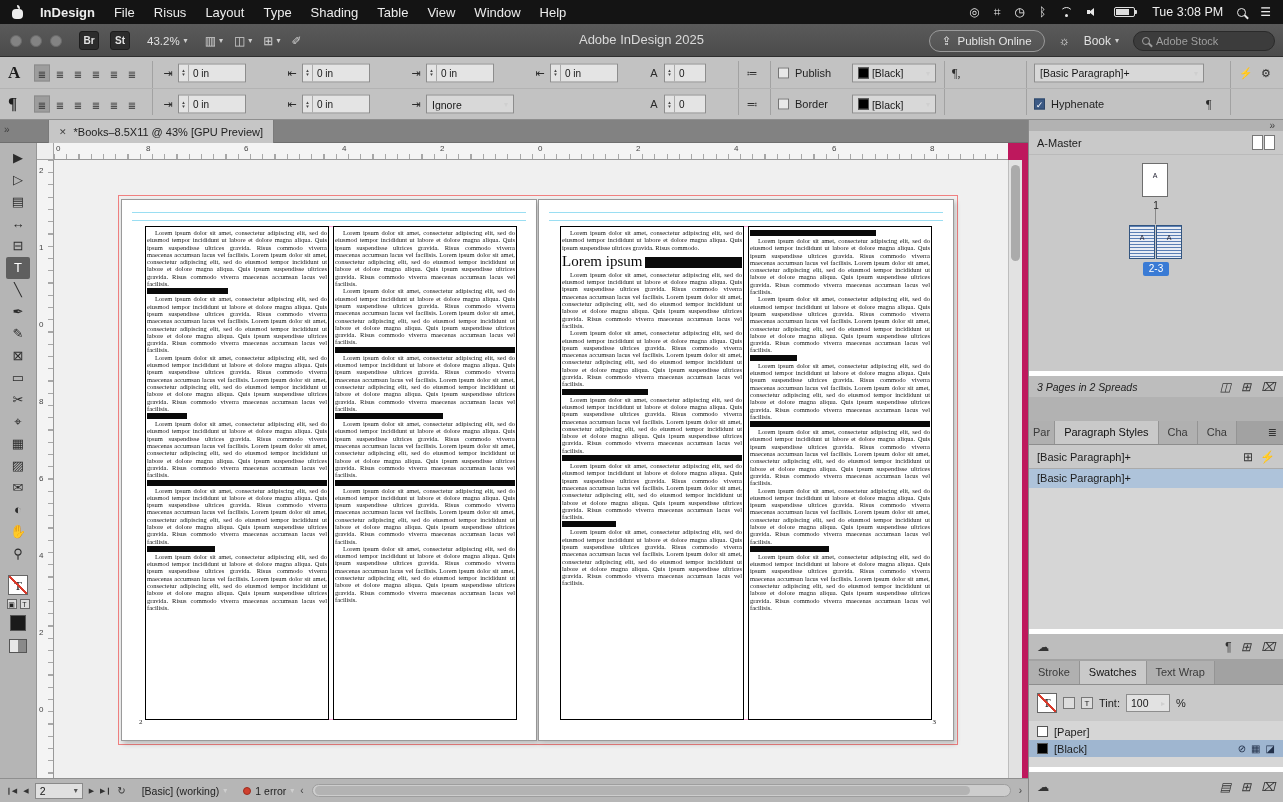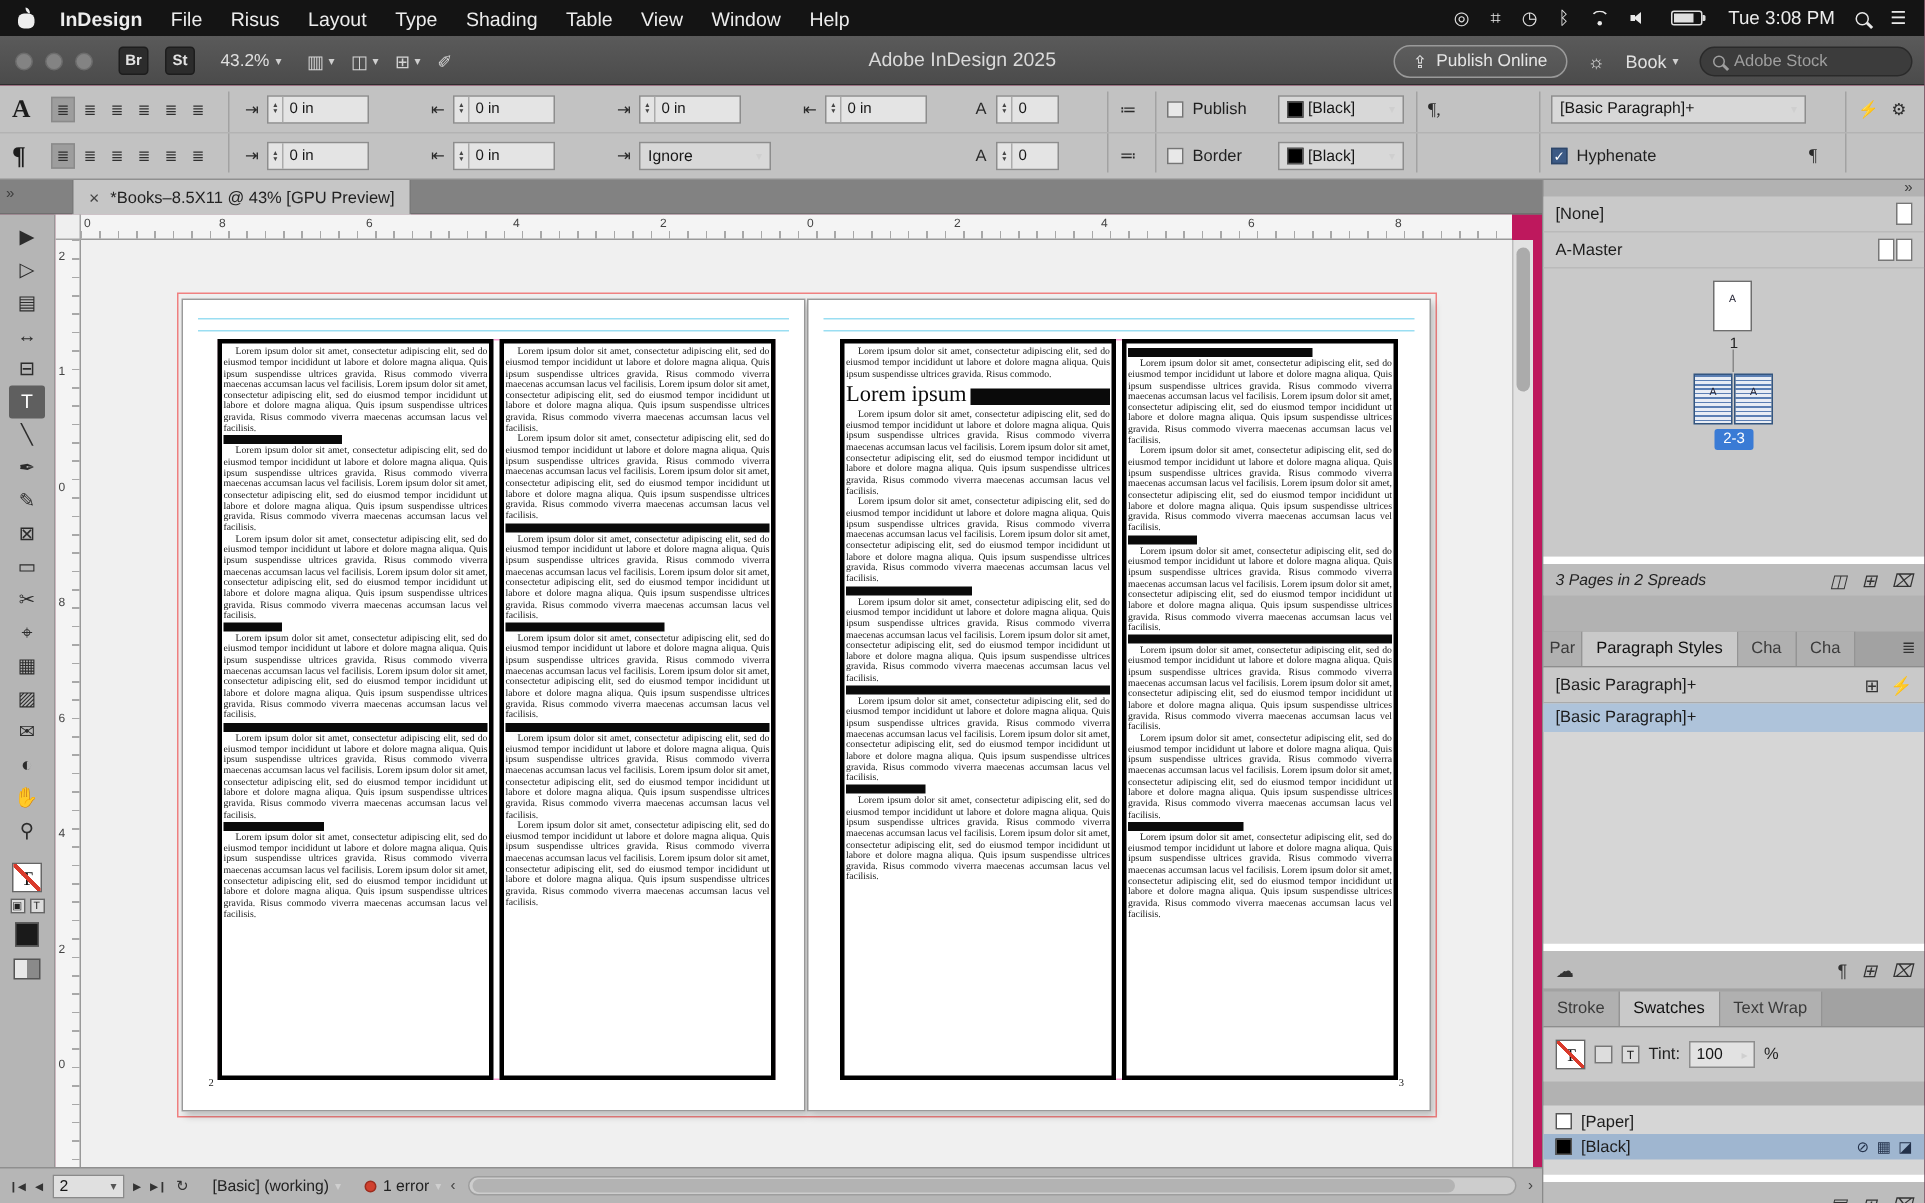--- a/index.html
+++ b/index.html
@@ -115,21 +115,21 @@
   .spread{position:absolute;left:64px;top:35px;width:840px;height:550px;}
   .bleed{position:absolute;inset:0;border:1px solid #f08080;}
   .page{position:absolute;top:4px;width:416px;height:542px;background:#fff;border:1px solid #9a9a9a;box-shadow:2px 3px 5px rgba(0,0,0,0.22);}
   .page-left{left:3px;}
   .page-right{left:420px;}
   .margin-box{position:absolute;top:26px;width:372px;height:494px;border:1px solid #f59ad0;}
   .page-left .margin-box{left:23px;}
   .page-right .margin-box{left:21px;}
   .guide{position:absolute;left:10px;right:10px;height:0;border-top:1px solid #9adef2;}
   .gh1{top:12px;} .gh2{top:20px;}
-  .textcol{position:absolute;top:26px;width:184px;height:494px;border:3px solid #000000;padding:2px 1px 0 1px;overflow:hidden;background:#fff;}
+  .textcol{position:absolute;top:26px;width:184px;height:494px;border:1px solid #000000;padding:2px 1px 0 1px;overflow:hidden;background:#fff;}
   .lp{margin:0;font-family:"Liberation Serif",serif;font-size:6.5px;line-height:7.3px;text-align:justify;color:#131313;text-indent:8px;}
   .shade-bar{height:6px;background:#0a0a0a;margin:1px 0;}
   .col-heading{display:flex;align-items:flex-end;gap:3px;margin:2px 0;font-family:"Liberation Serif",serif;font-size:15px;line-height:16px;color:#0a0a0a;}
   .col-heading .fill-bar{flex:1;height:11px;background:#0a0a0a;margin-bottom:1px;}
   .pagenum{position:absolute;bottom:14px;font-family:"Liberation Serif",serif;font-size:7px;color:#222;}
   .pagenum.pl{left:17px;} .pagenum.pr{right:17px;}
 
   
   .dock{position:absolute;left:1028px;top:120px;width:255px;height:682px;background:#b2b2b2;border-left:1px solid #8a8a8a;}
   .dock-top{position:absolute;left:0;top:0;right:0;height:11px;font-size:10px;color:#3e3e3e;text-align:right;padding-right:8px;line-height:11px;}
@@ -165,21 +165,21 @@
   .stylelist{background:#d6d6d6;}
   .stylerow{height:19px;line-height:19px;padding:0 8px;font-size:11px;color:#1c1c1c;}
   .stylerow.sel{background:#aec3da;}
   .sw-controls{display:flex;align-items:center;gap:6px;padding:0 8px;background:#c9c9c9;height:100%;}
   .sw-ind{width:20px;height:20px;background:#fff;border:1px solid #666;position:relative;font-family:"Liberation Serif",serif;
           font-size:12px;text-align:center;line-height:19px;color:#111;}
   .sw-ind::after{content:"";position:absolute;inset:0;background:linear-gradient(45deg,transparent 46%,#d93a2b 46%,#d93a2b 54%,transparent 54%);}
   .sw-mini{width:12px;height:12px;border:1px solid #777;background:#ddd;font-size:8px;line-height:11px;text-align:center;color:#222;}
   .tintlbl{font-size:11px;color:#1f1f1f;}
   .tintfld{display:inline-flex;align-items:center;gap:4px;width:44px;height:18px;background:#e2e2e2;border:1px solid #8d8d8d;padding:0 4px;font-size:10.5px;color:#161616;}
-  .swlist{background:#d6d6d6;padding-top:2px;margin-top:16px;}
+  .swlist{background:#d6d6d6;padding-top:2px;}
   .sw-row{display:flex;align-items:center;gap:6px;height:17px;padding:0 8px;font-size:11px;color:#1c1c1c;}
   .sw-row.sel{background:#9fb6d0;}
   .sw-icons{margin-left:auto;display:flex;gap:5px;}
   .sw-icons i{font-style:normal;font-size:10px;color:#23314a;}
 
   
   .statusbar{position:absolute;left:0;top:778px;width:1028px;height:24px;background:#b6b6b6;border-top:1px solid #8f8f8f;
              display:flex;align-items:center;padding:0 6px;gap:6px;}
   .navgl{font-size:7px;color:#333;}
   .pagefld{display:inline-flex;align-items:center;width:48px;height:16px;background:#e0e0e0;border:1px solid #8a8a8a;padding:0 4px;font-size:10.5px;color:#161616;}
@@ -515,26 +515,20 @@
   </div>
   <div class="vscroll">
       <div class="vthumb"></div>
     </div>
 
   <div class="dock">
     <div class="dock-top">»</div>
 
     <div class="panel" style="top:11px">
       <div class="pbody" style="height:240px">
-        <div class="master-row">
-          <span>[None]</span>
-          <span class="mthumb">
-              <i></i>
-            </span>
-        </div>
         <div class="master-row">
           <span>A-Master</span>
           <span class="mthumb">
               <i></i>
               <i></i>
             </span>
         </div>
         <div class="pages-area">
           <div class="pgthumb t1"><span class="amark">A</span></div>
           <div class="pglabel l1">1</div>

